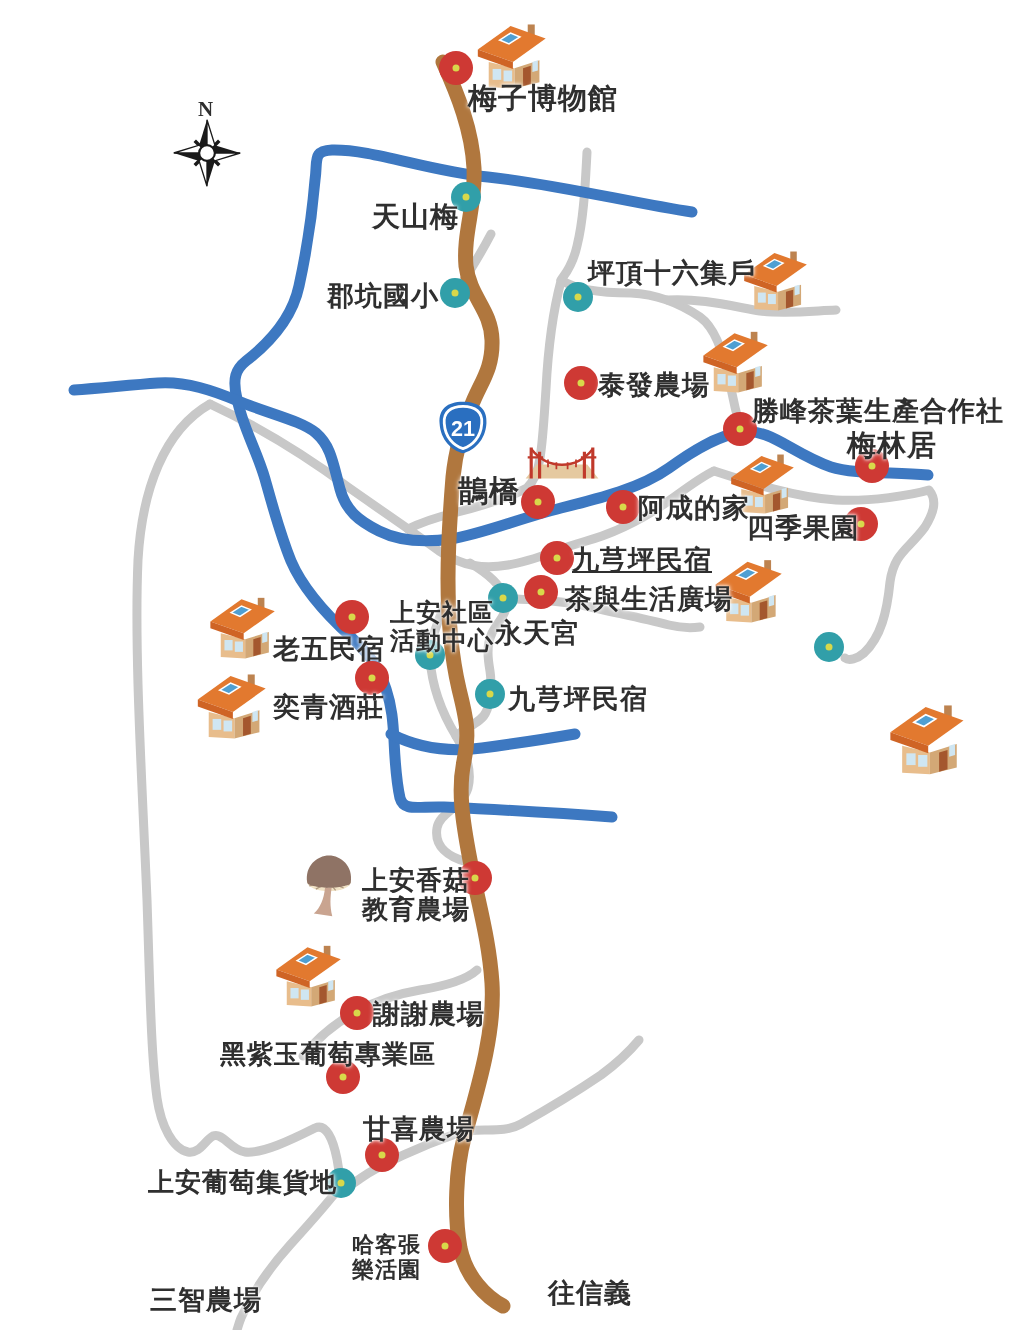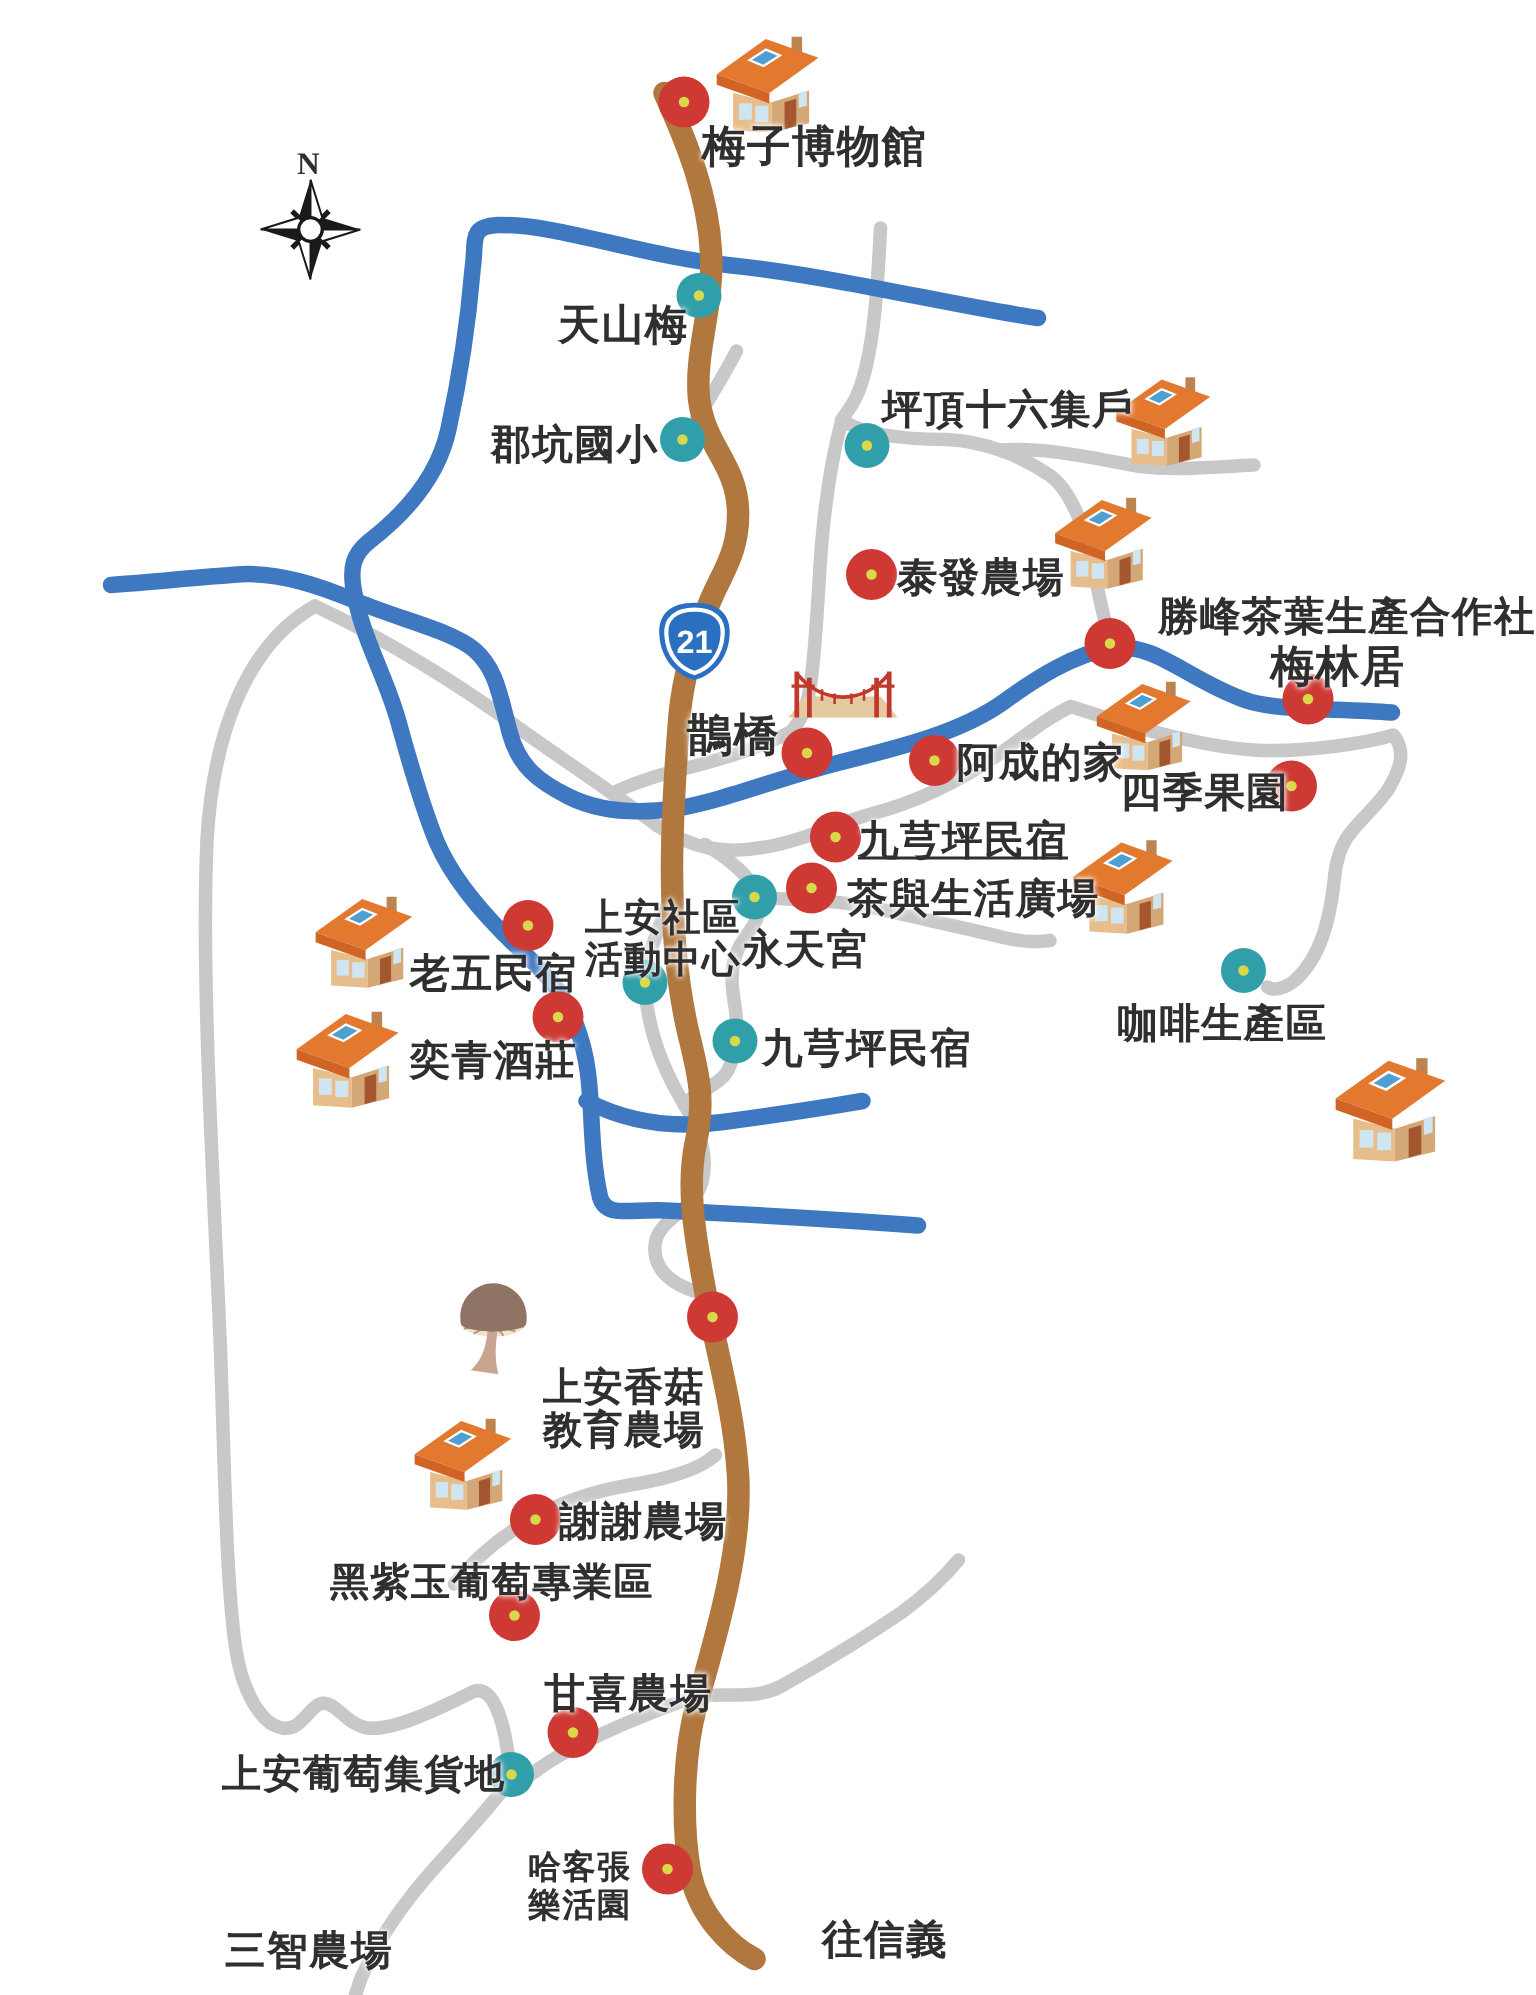--- a/index.html
+++ b/index.html
@@ -123,21 +123,21 @@
       </div>
       <div class="marker teal" style="left: 578px; top: 297px;"></div>
       <div class="place-label" style="left: 588px; top: 258px; font-size: 27px;">
         <div>坪頂十六集戶</div>
       </div>
       <div class="marker red" style="left: 581px; top: 383px;"></div>
       <div class="place-label" style="left: 598px; top: 370px; font-size: 27px;">
         <div>泰發農場</div>
       </div>
       <div class="marker red" style="left: 740px; top: 429px;"></div>
-      <div class="place-label" style="left: 752px; top: 396px; font-size: 27px; margin-left: 20px;">
+      <div class="place-label" style="left: 752px; top: 396px; font-size: 27px;">
         <div>勝峰茶葉生產合作社</div>
       </div>
       <div class="marker red" style="left: 872px; top: 466px;"></div>
       <div class="place-label" style="left: 815px; top: 429px; font-size: 29px; margin-left: 32px;">
         <div>梅林居</div>
       </div>
       <div class="marker red" style="left: 538px; top: 502px;"></div>
       <div class="place-label" style="left: 458px; top: 474px; font-size: 30px;">
         <div>鵲橋</div>
       </div>
@@ -173,24 +173,23 @@
       <div class="marker red" style="left: 372px; top: 678px;"></div>
       <div class="place-label" style="left: 273px; top: 692px; font-size: 27px;">
         <div>奕青酒莊</div>
       </div>
       <div class="marker teal" style="left: 490px; top: 694px;"></div>
       <div class="place-label" style="left: 508px; top: 684px; font-size: 27px;">
         <div>九芎坪民宿</div>
       </div>
       <div class="marker teal" style="left: 829px; top: 647px;"></div>
       <div class="place-label" style="left: 745px; top: 667px; font-size: 27px;">
-        <div>咖啡生產區</div>
       </div>
       <div class="marker red" style="left: 475px; top: 878px;"></div>
-      <div class="place-label" style="left: 362px; top: 910px; font-size: 26px;">
+      <div class="place-label" style="left: 362px; top: 866px; font-size: 26px;">
         <div>上安香菇</div>
         <div>教育農場</div>
       </div>
       <div class="marker red" style="left: 357px; top: 1013px;"></div>
       <div class="place-label" style="left: 373px; top: 999px; font-size: 27px;">
         <div>謝謝農場</div>
       </div>
       <div class="marker red" style="left: 343px; top: 1077px;"></div>
       <div class="place-label" style="left: 220px; top: 1040px; font-size: 26px;">
         <div>黑紫玉葡萄專業區</div>

